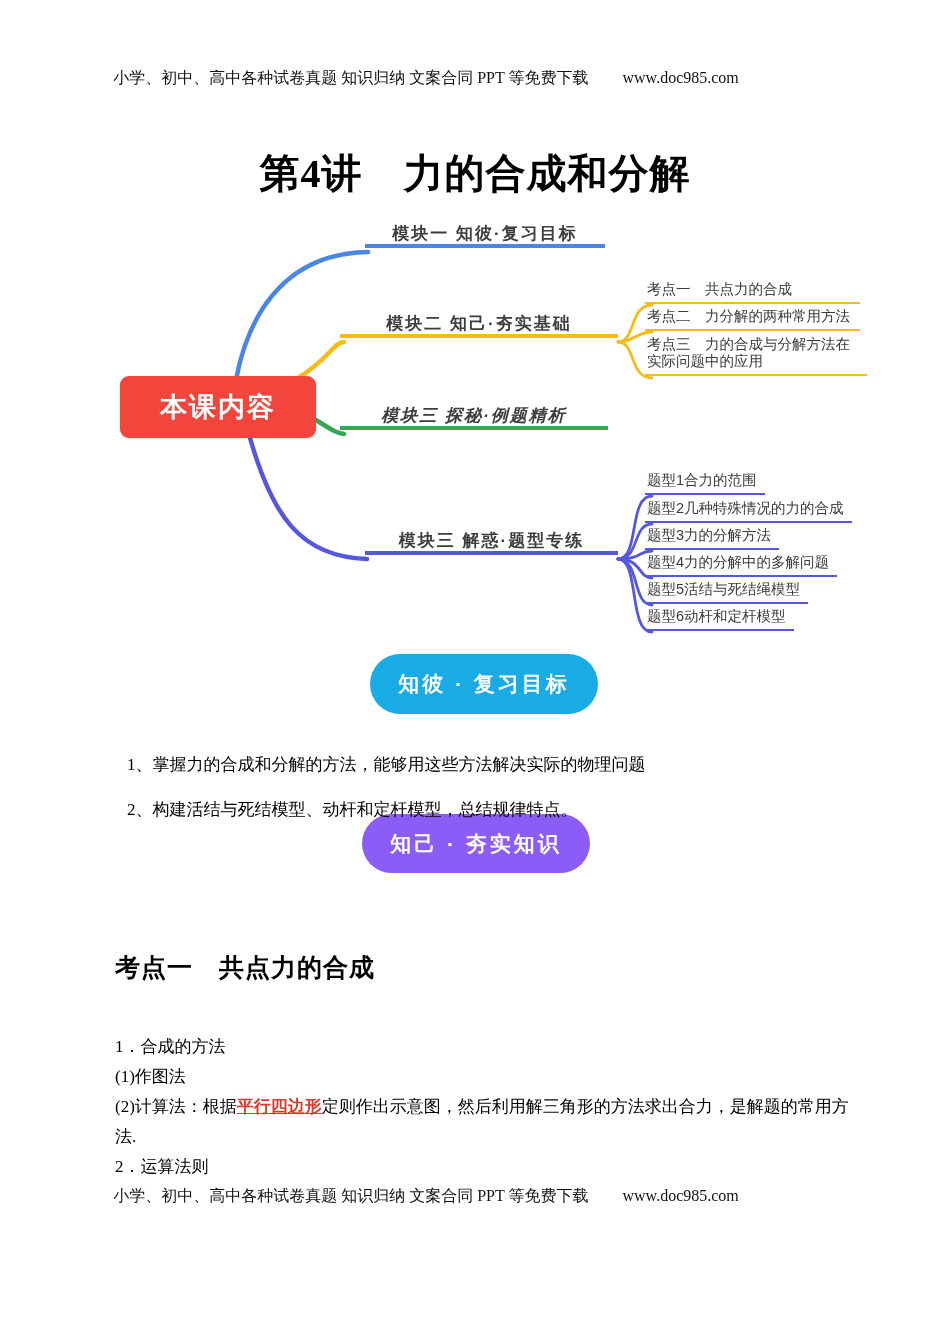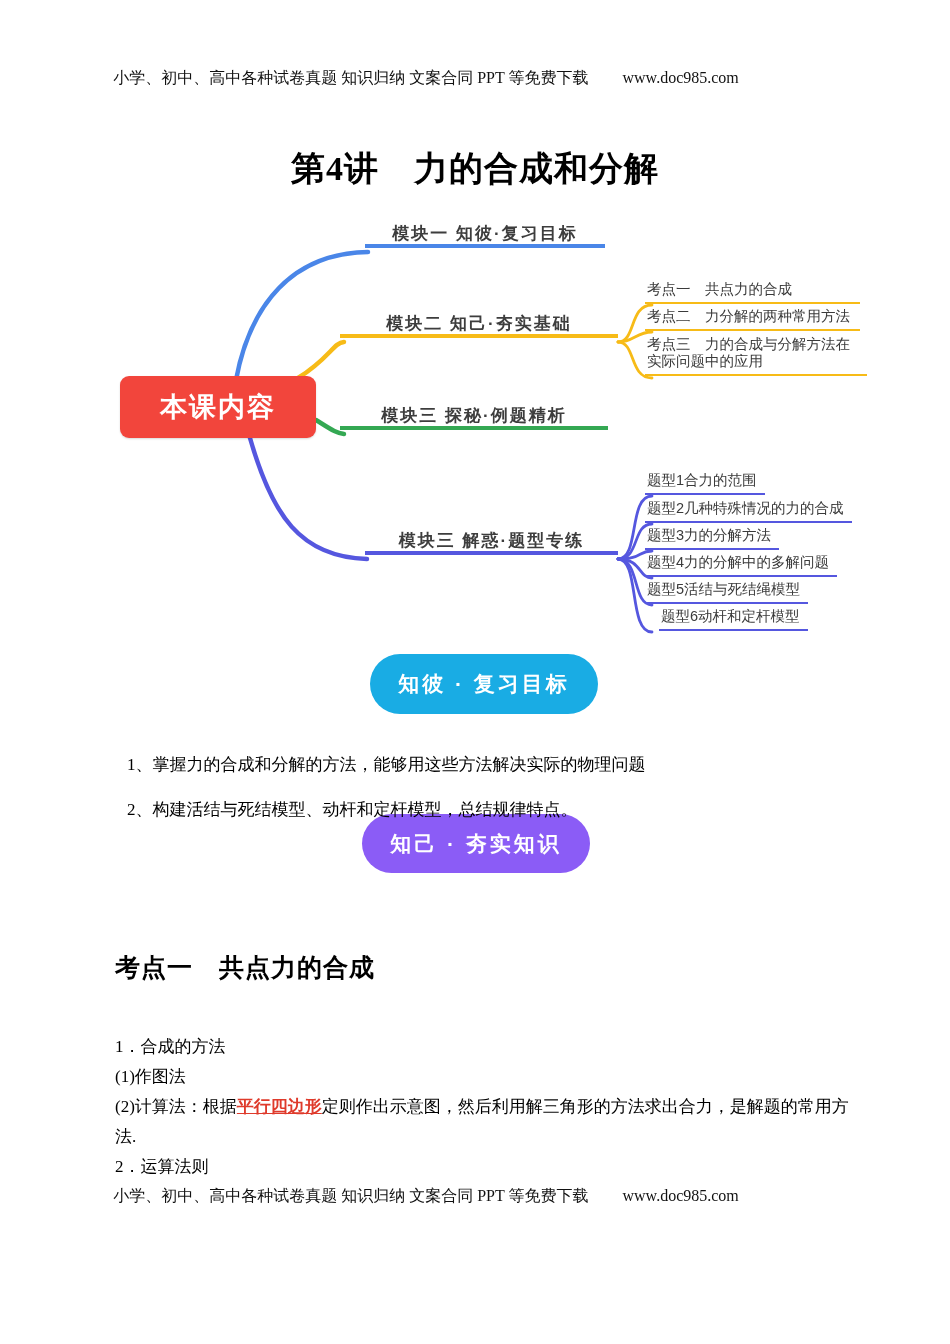--- a/index.html
+++ b/index.html
@@ -1,33 +1,33 @@
 <!DOCTYPE html>
 <html><head>
 <meta charset="utf-8">
 <style>
   html,body{margin:0;padding:0;background:#fff;}
   .page{position:relative;width:950px;height:1344px;background:#ffffff;overflow:hidden;
         font-family:"Liberation Serif","DejaVu Serif",serif;color:#000;}
   .hdr{position:absolute;left:0;width:852px;text-align:center;font-size:16px;color:#111;white-space:nowrap;}
   .hdr .url{margin-left:34px;}
   .doc-title{position:absolute;left:0;top:146px;width:950px;text-align:center;
-             font-size:34px;font-weight:bold;letter-spacing:1px;}
+             font-size:40px;font-weight:bold;letter-spacing:1px;}
   
   .mm-svg{position:absolute;left:0;top:0;width:950px;height:1344px;pointer-events:none;}
   .center-node{position:absolute;left:120px;top:376px;width:196px;height:62px;border-radius:9px;
                background:#f2453c;color:#fff;font-family:"Liberation Sans","DejaVu Sans",sans-serif;
                font-size:27px;font-weight:bold;letter-spacing:2px;line-height:62px;text-align:center;
                box-shadow:0 1px 2px rgba(0,0,0,.15);}
   .mm-label{position:absolute;font-family:"Liberation Sans","DejaVu Sans",sans-serif;
             font-size:17px;font-weight:600;color:#3d3d3d;letter-spacing:2px;
             line-height:20px;border-bottom:4px solid;text-align:center;}
   .mm-label.blue{border-color:#4a86e8;}
   .mm-label.yellow{border-color:#f7bb17;}
-  .mm-label.green{border-color:#34a853;}
+  .mm-label.green{border-color:#34a853;font-style:italic;}
   .mm-label.purple{border-color:#5557df;}
   .mm-item{position:absolute;font-family:"Liberation Sans","DejaVu Sans",sans-serif;
            font-size:14.5px;color:#3a3a3a;line-height:17px;padding:0 8px 4px 2px;
            border-bottom:2.5px solid;white-space:nowrap;}
   .mm-item.yellow{border-color:#f7bb17;min-width:205px;}
   .mm-item.purple{border-color:#5557df;}
   .mm-item.wrap{white-space:normal;width:212px;}
   
   .pill{position:absolute;width:228px;height:60px;border-radius:30px;color:#fff;
         font-family:"Liberation Sans","DejaVu Sans",sans-serif;font-size:21px;font-weight:bold;
@@ -83,21 +83,21 @@
 
   <div class="mm-item yellow" style="left:645px;top:281px;">考点一　共点力的合成</div>
   <div class="mm-item yellow" style="left:645px;top:308px;">考点二　力分解的两种常用方法</div>
   <div class="mm-item yellow wrap" style="left:645px;top:336px;">考点三　力的合成与分解方法在实际问题中的应用</div>
 
   <div class="mm-item purple" style="left:645px;top:472px;">题型1合力的范围</div>
   <div class="mm-item purple" style="left:645px;top:500px;">题型2几种特殊情况的力的合成</div>
   <div class="mm-item purple" style="left:645px;top:527px;">题型3力的分解方法</div>
   <div class="mm-item purple" style="left:645px;top:554px;">题型4力的分解中的多解问题</div>
   <div class="mm-item purple" style="left:645px;top:581px;">题型5活结与死结绳模型</div>
-  <div class="mm-item purple" style="left:659px;top:608px;">题型6动杆和定杆模型</div>
+  <div class="mm-item purple" style="left:645px;top:608px;">题型6动杆和定杆模型</div>
 
   <div class="pill blue">知彼 · 复习目标</div>
   <div class="pill green">知己 · 夯实知识</div>
 
   <div class="goals">
     <p>1、掌握力的合成和分解的方法，能够用这些方法解决实际的物理问题</p>
     <p>2、构建活结与死结模型、动杆和定杆模型，总结规律特点。</p>
   </div>
 
   <div class="sec-head">考点一　共点力的合成</div>

